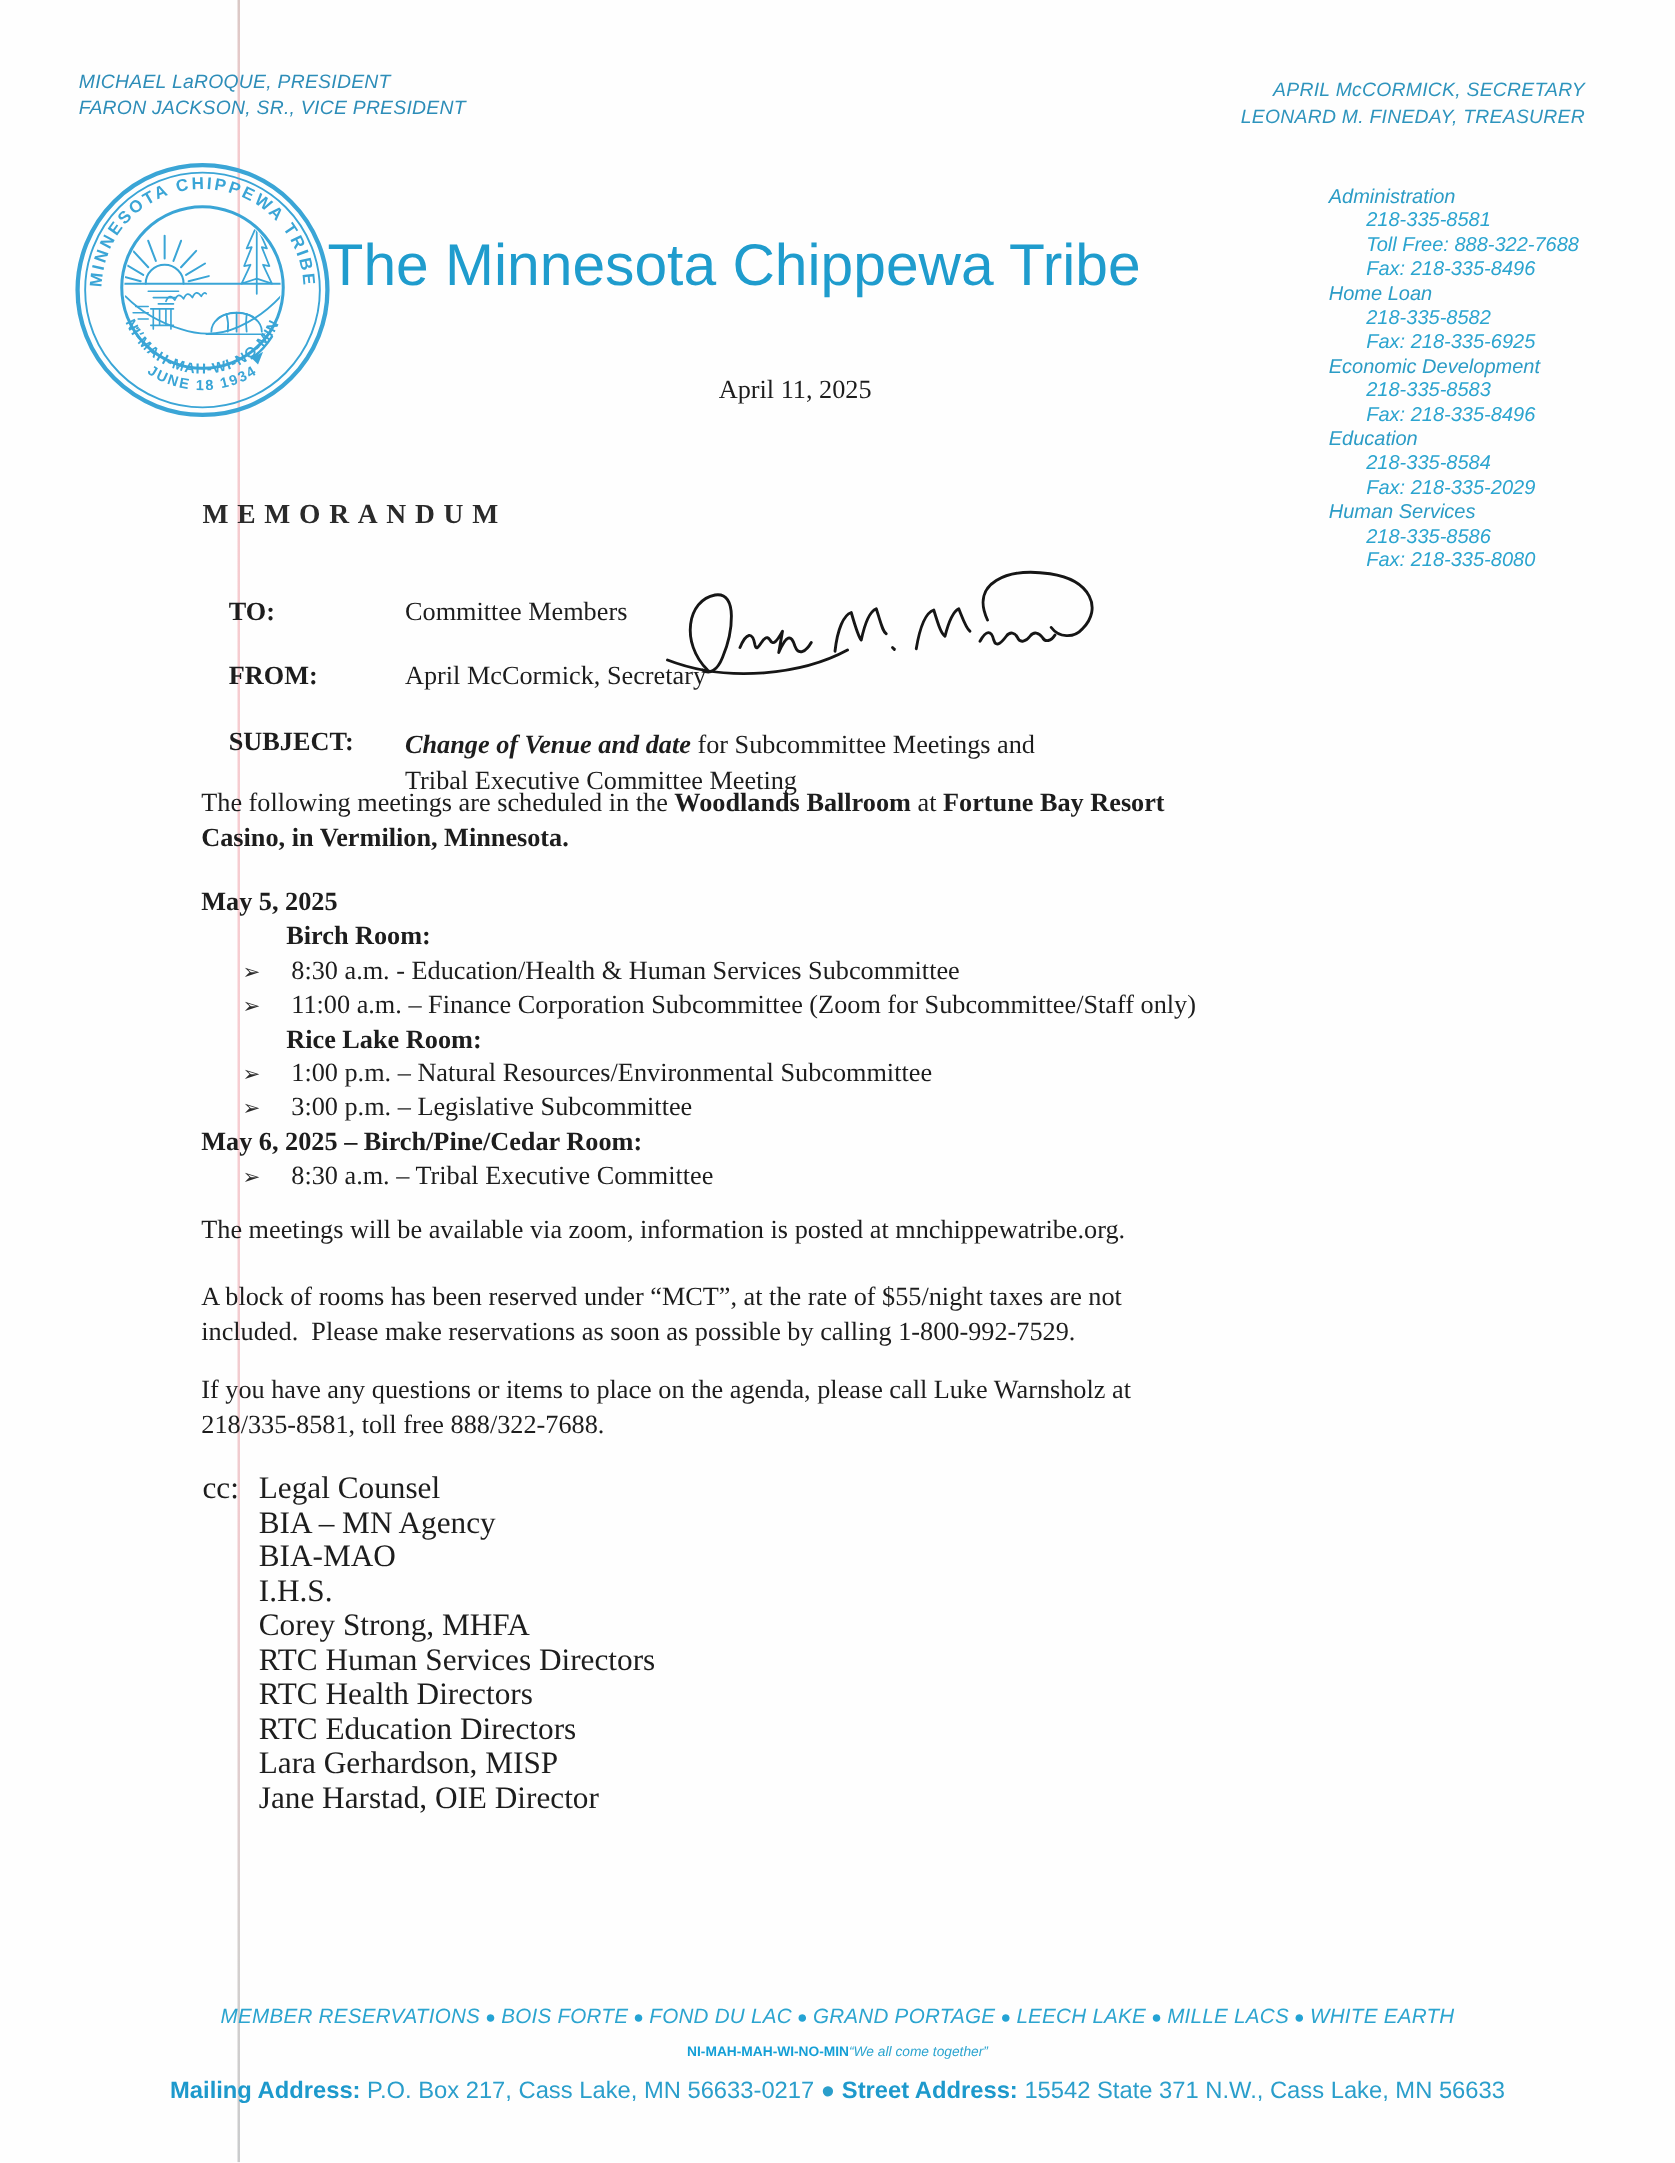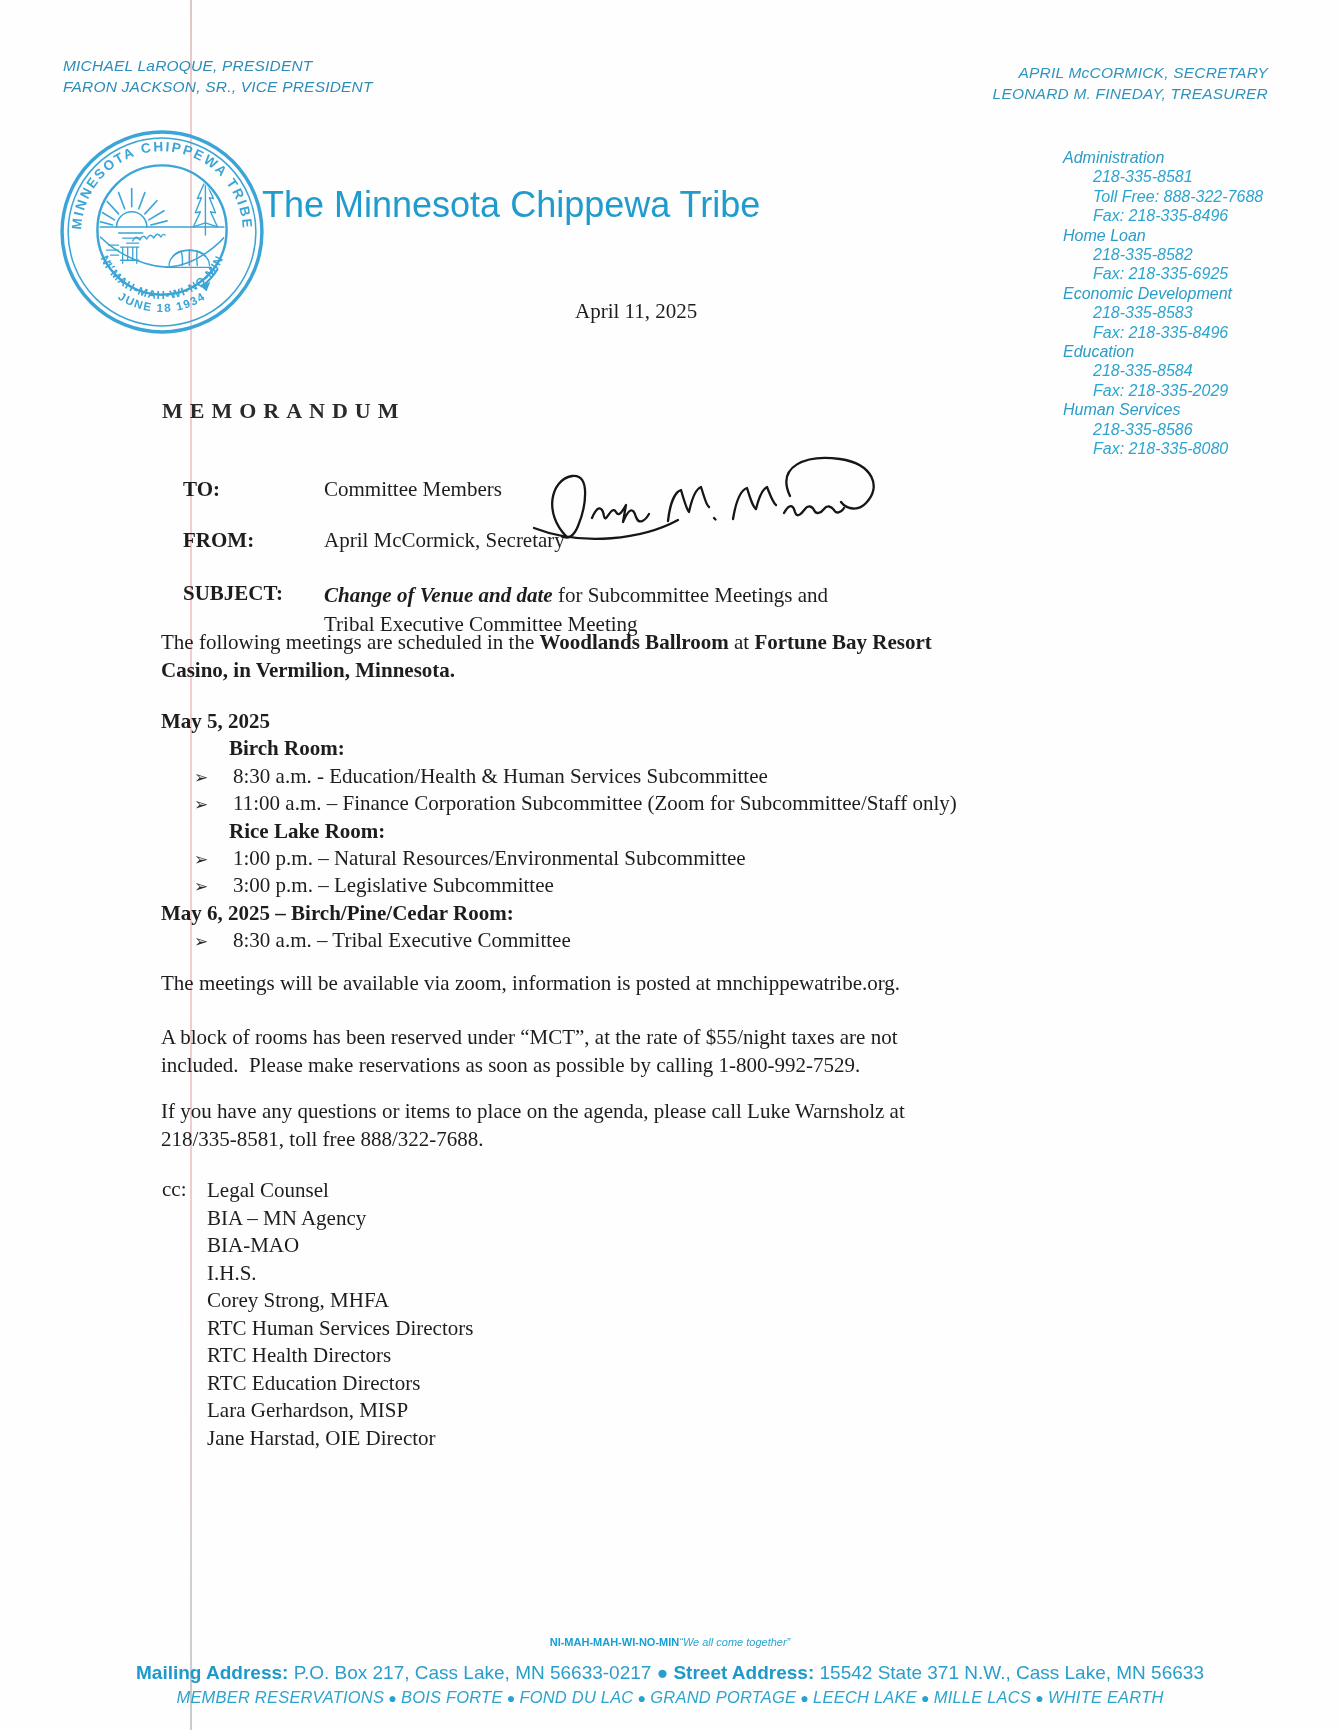--- a/index.html
+++ b/index.html
@@ -13,21 +13,21 @@
   .scanline{position:absolute;left:190px;top:0;width:2px;height:1730px;
     background:linear-gradient(to bottom,#ccb6b2 0%,#f0b9bd 6%,#f4bcc2 50%,#e9babe 72%,#c6c0be 90%,#b8babc 100%);
     opacity:.75;}
   
   .teal-italic{font-family:"Liberation Sans", sans-serif;font-style:italic;color:var(--teal_text);}
   .officers{position:absolute;font-size:15.5px;line-height:21px;letter-spacing:.2px;}
   .officers-left{left:63px;top:55px;}
   .officers-right{right:72px;top:62px;text-align:right;color:#2e94bd;}
   .seal{position:absolute;left:56px;top:126px;width:212px;height:212px;}
   .title{position:absolute;left:262px;top:184px;font-family:"Liberation Sans", sans-serif;
-         font-size:36px;font-weight:normal;color:var(--teal_title);letter-spacing:0px;white-space:pre;}
+         font-size:47px;font-weight:normal;color:var(--teal_title);letter-spacing:0px;white-space:pre;}
   .doc-date{position:absolute;left:575px;top:299px;font-size:21px;white-space:pre;}
   .contacts{position:absolute;left:1063px;top:148px;font-family:"Liberation Sans", sans-serif;
             font-style:italic;font-size:16px;line-height:19.4px;color:var(--teal_light);}
   .contacts .dept{color:#2b9cc6;}
   .contacts .cline{padding-left:30px;white-space:pre;}
   .memo-heading{position:absolute;left:162px;top:398px;font-size:22px;font-weight:bold;
                 letter-spacing:7px;color:#2a2a2a;}
   .memo-row{position:absolute;left:162px;font-size:21px;white-space:pre;}
   .memo-label{display:inline-block;width:141px;font-weight:bold;}
   .row-to{top:452px;} .row-from{top:503px;} .row-subject{top:556px;}
@@ -37,27 +37,27 @@
   .sig{position:absolute;left:528px;top:450px;width:355px;height:105px;}
   .block{position:absolute;left:161px;font-size:21px;}
   .line{height:28px;white-space:pre;}
   .intro{top:630px;} .para-zoom{top:971px;} .para-rooms{top:1025px;} .para-q{top:1099px;}
   .sched{top:709px;}
   .s-row{height:27.4px;white-space:pre;}
   .s-date{font-weight:bold;}
   .s-room{font-weight:bold;padding-left:68px;}
   .s-item{padding-left:33px;}
   .bul{display:inline-block;width:39px;font-family:"DejaVu Sans", sans-serif;font-size:17px;color:#2c2c2c;}
-  .cc{position:absolute;left:162px;top:1177px;font-size:21px;}
+  .cc{position:absolute;left:162px;top:1177px;font-size:25px;}
   .cc-label{position:absolute;left:0;top:0;}
   .cc-list{margin-left:45px;line-height:27.5px;}
   .cc-list div{white-space:pre;}
   .footer-line{position:absolute;left:0;width:1340px;text-align:center;
                font-family:"Liberation Sans", sans-serif;white-space:pre;}
-  .f1{top:1688px;font-style:italic;font-size:16.5px;color:var(--teal_light);letter-spacing:.2px;}
+  .f1{top:1604px;font-style:italic;font-size:16.5px;color:var(--teal_light);letter-spacing:.2px;}
   .f1 .dot{font-style:normal;color:#24a3d4;font-size:14px;}
   .f2{top:1636px;font-size:11px;color:var(--teal_light);}
   .f2 .motto{font-weight:bold;font-style:normal;color:var(--teal_bold);}
   .f2 .quote{font-style:italic;}
   .f3{top:1662px;font-size:19px;color:#2a9ecb;}
   .f3 .b{color:#1d99cc;}
   svg text{font-family:"Liberation Sans", sans-serif;}
 </style>
 </head>
 <body>

